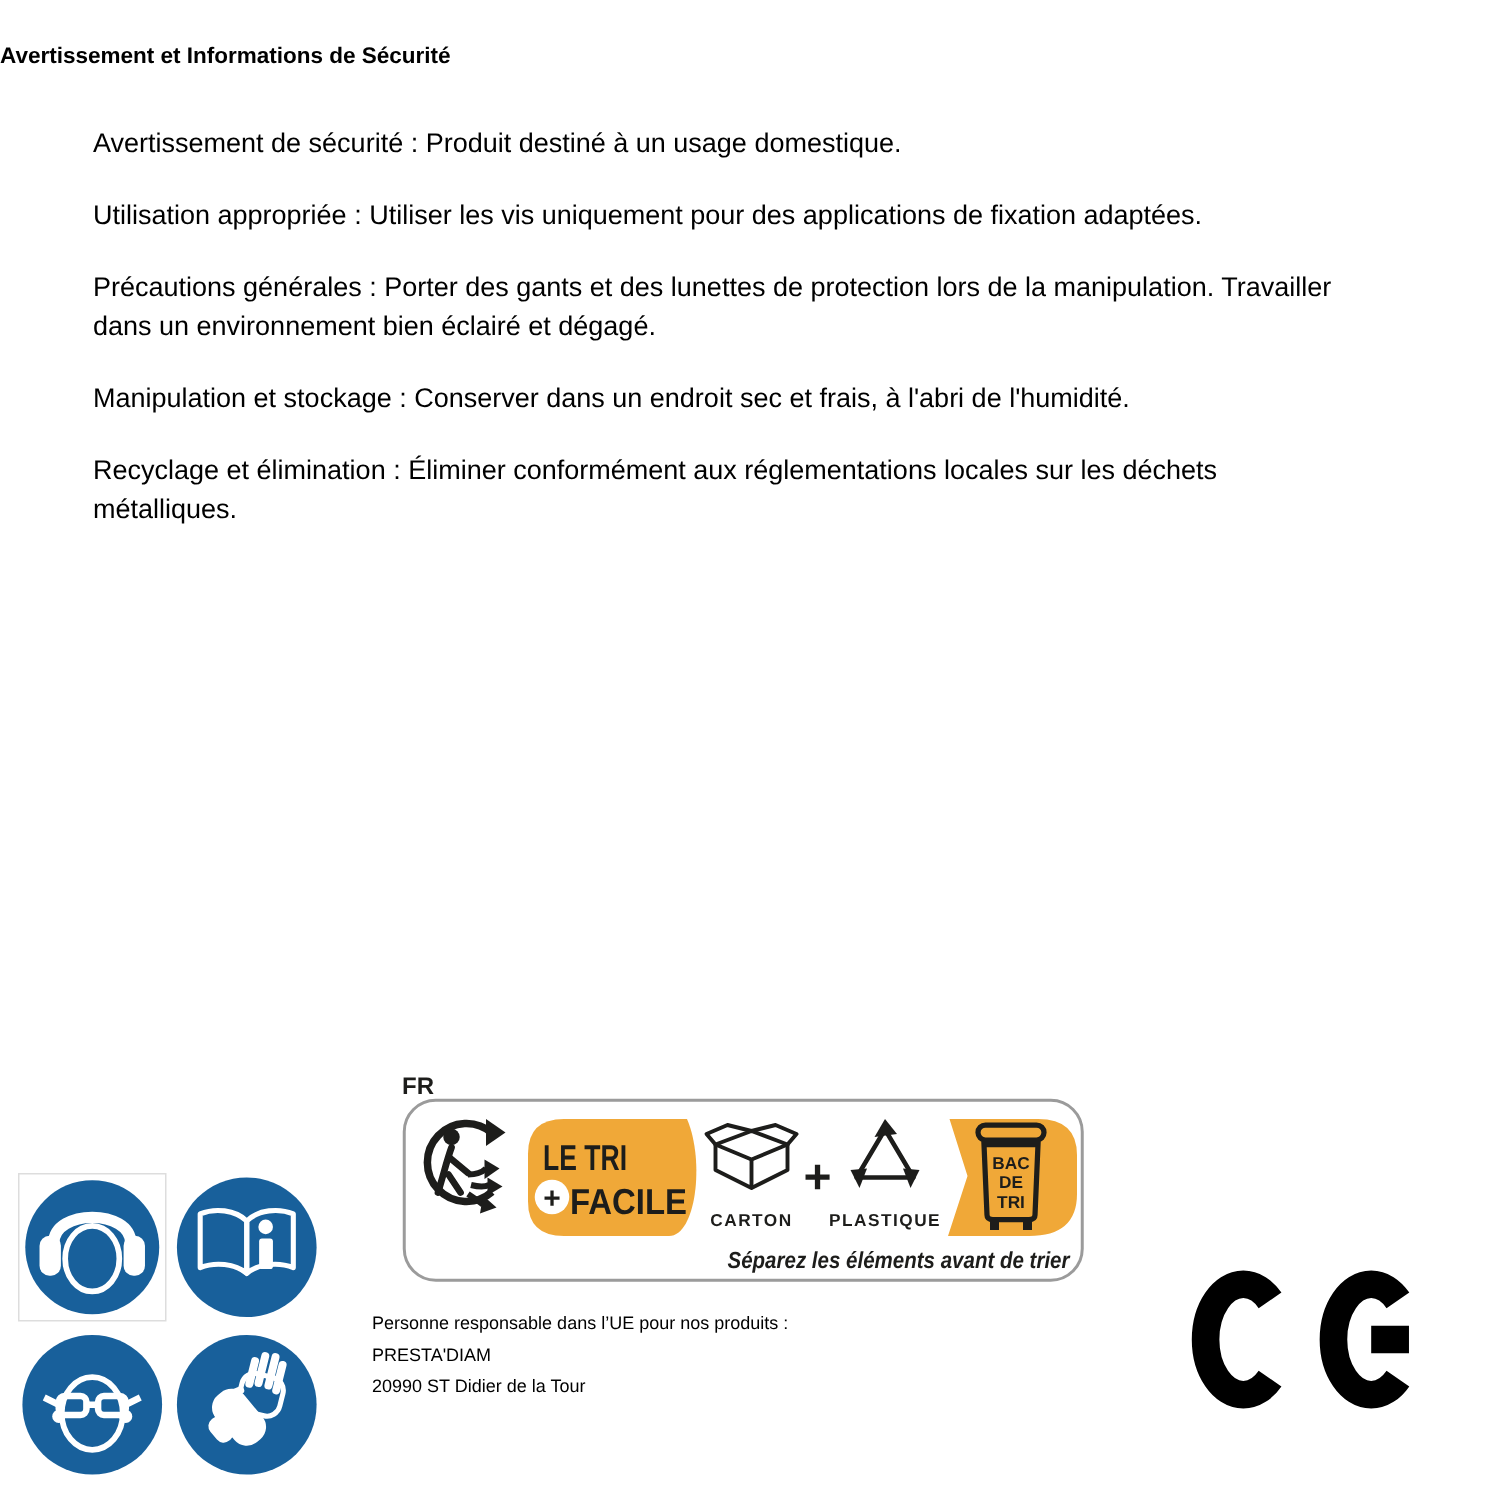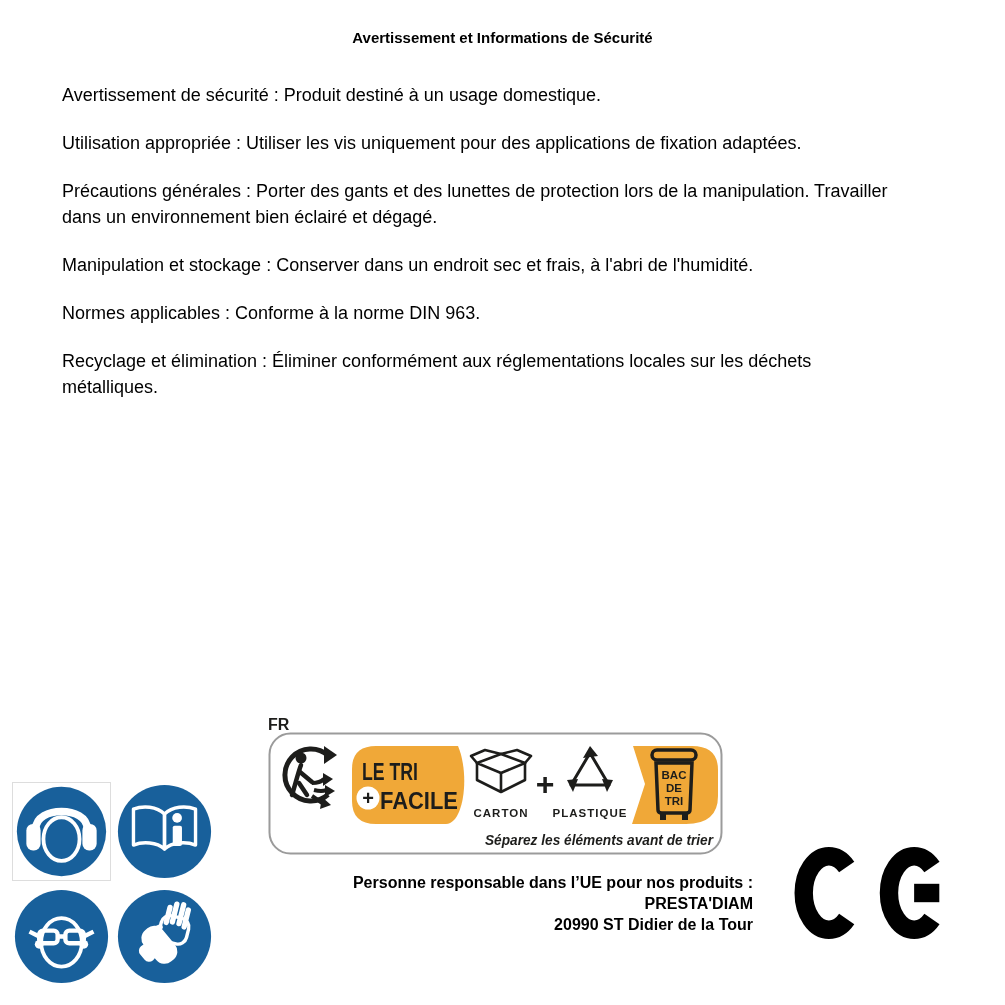--- a/index.html
+++ b/index.html
@@ -7,21 +7,21 @@
     --yellow:#F0A838;
     --ink:#1D1D1B;
     --border-gray:#9B9B9B;
   }
   *{margin:0;padding:0;box-sizing:border-box;}
   html,body{width:1005px;height:1005px;background:#fff;overflow:hidden;}
   body{font-family:"Liberation Sans",sans-serif;color:#000;position:relative;}
 
   .page-title{
     position:absolute;top:30px;left:0;width:1005px;
-    text-align:center;font-size:15px;font-weight:bold;line-height:16px;
+    text-align:left;font-size:15px;font-weight:bold;line-height:16px;
   }
   .content{
     position:absolute;left:62px;top:82px;width:838px;
   }
   .content p{
     font-size:18px;line-height:26px;margin:0 0 22px 0;font-weight:400;
   }
 
   .fr-label{
     position:absolute;left:268px;top:716px;
@@ -32,37 +32,36 @@
   .icons-grid{
     position:absolute;left:12px;top:782px;
     display:grid;grid-template-columns:99px 99px;grid-template-rows:101px 101px;gap:4px;
   }
   .icon-cell{width:99px;height:99px;display:flex;align-items:center;justify-content:center;background:#fff;}
   .icon-cell.framed{border:1px solid #ddd;}
   .icon-cell svg{display:block;}
 
   .address{
     position:absolute;left:248px;top:872px;width:505px;
-    text-align:right;font-weight:bold;font-size:16px;line-height:21px;color:#000;
+    text-align:left;font-weight:normal;font-size:12px;line-height:21px;color:#000;
   }
   .ce-svg{position:absolute;left:794px;top:843px;}
 </style>
 </head>
 <body>
 
 <div class="page">
 
   <h1 class="page-title">Avertissement et Informations de Sécurité</h1>
 
   <div class="content">
     <p>Avertissement de sécurité : Produit destiné à un usage domestique.</p>
     <p>Utilisation appropriée : Utiliser les vis uniquement pour des applications de fixation adaptées.</p>
     <p>Précautions générales : Porter des gants et des lunettes de protection lors de la manipulation. Travailler dans un environnement bien éclairé et dégagé.</p>
     <p>Manipulation et stockage : Conserver dans un endroit sec et frais, à l'abri de l'humidité.</p>
-    <p>Normes applicables : Conforme à la norme DIN 963.</p>
     <p>Recyclage et élimination : Éliminer conformément aux réglementations locales sur les déchets métalliques.</p>
   </div>
 
   <div class="fr-label">FR</div>
 
   <svg class="banner-svg" width="455" height="124" viewBox="0 0 455 124">
     <rect x="1.5" y="1.5" width="452" height="120" rx="21" fill="#ffffff" stroke="#9B9B9B" stroke-width="2"></rect>
 
     <g fill="none" stroke="#1D1D1B" transform="translate(13,10)">
       <path d="M47,13.4 A26,26 0 1 0 47,52.6" stroke-width="5"></path>

